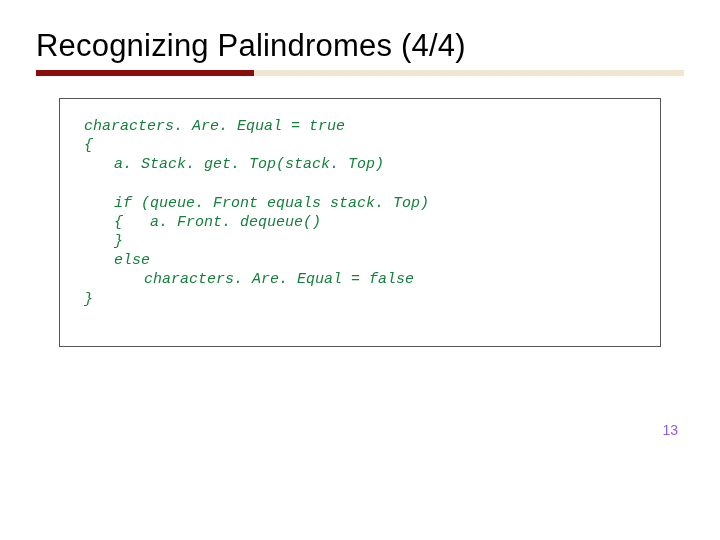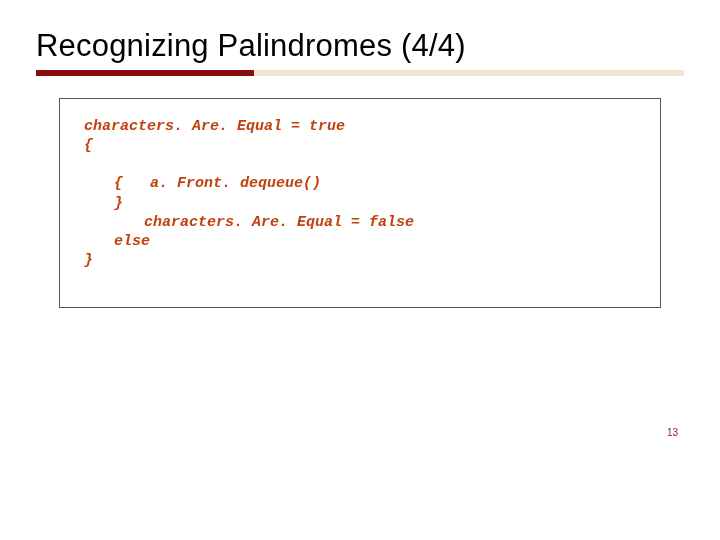--- a/index.html
+++ b/index.html
@@ -40,54 +40,56 @@
     height: 100%;
   }
   .code-box {
     border: 1px solid #555;
     margin: 0 auto;
     width: 602px;
     padding: 18px 20px 18px 24px;
     font-family: "Courier New", Courier, monospace;
     font-size: 15px;
     line-height: 1.28;
-    font-weight: bold;
+    font-weight: normal;
     font-style: italic;
-    color: #c2410c;
+    color: #15803d;
   }
   .code-line {
     white-space: pre;
   }
   .indent1 { padding-left: 30px; }
   .indent2 { padding-left: 60px; }
   .blank { height: 19px; }
   .page-num {
     position: absolute;
     right: 42px;
     bottom: 28px;
-    font-size: 10px;
-    color: #7f1d1d;
+    font-size: 14px;
+    color: #8b5cf6;
   }
 </style>
 </head>
 <body>
 
 <div class="slide">
   <h1 class="title">Recognizing Palindromes (4/4)</h1>
   <div class="title-underline">
     <div class="ul-dark"></div>
     <div class="ul-light"></div>
   </div>
 
   <div class="code-box">
     <div class="code-line">characters. Are. Equal = true</div>
     <div class="code-line">{</div>
+    <div class="code-line indent1">a. Stack. get. Top(stack. Top)</div>
     <div class="blank"></div>
+    <div class="code-line indent1">if (queue. Front equals stack. Top)</div>
     <div class="code-line indent1">{   a. Front. dequeue()</div>
     <div class="code-line indent1">}</div>
+    <div class="code-line indent1">else</div>
     <div class="code-line indent2">characters. Are. Equal = false</div>
-    <div class="code-line indent1">else</div>
     <div class="code-line">}</div>
     <div class="blank"></div>
   </div>
 
   <div class="page-num">13</div>
 </div>
 
 </body></html>

